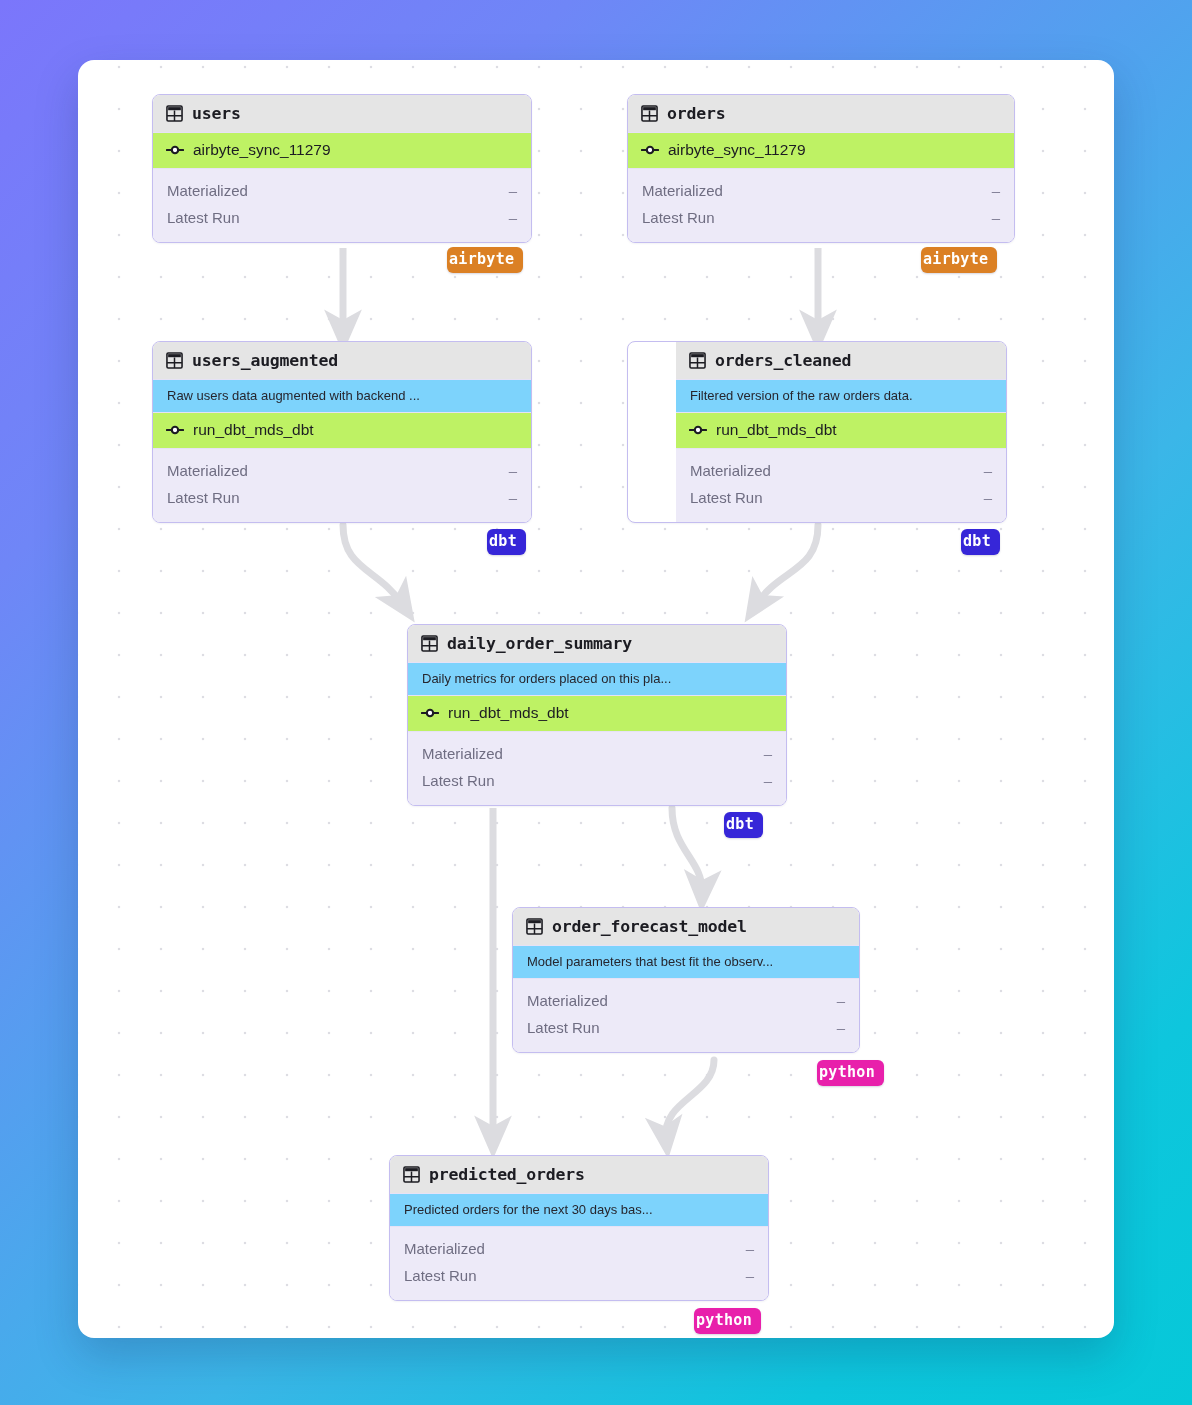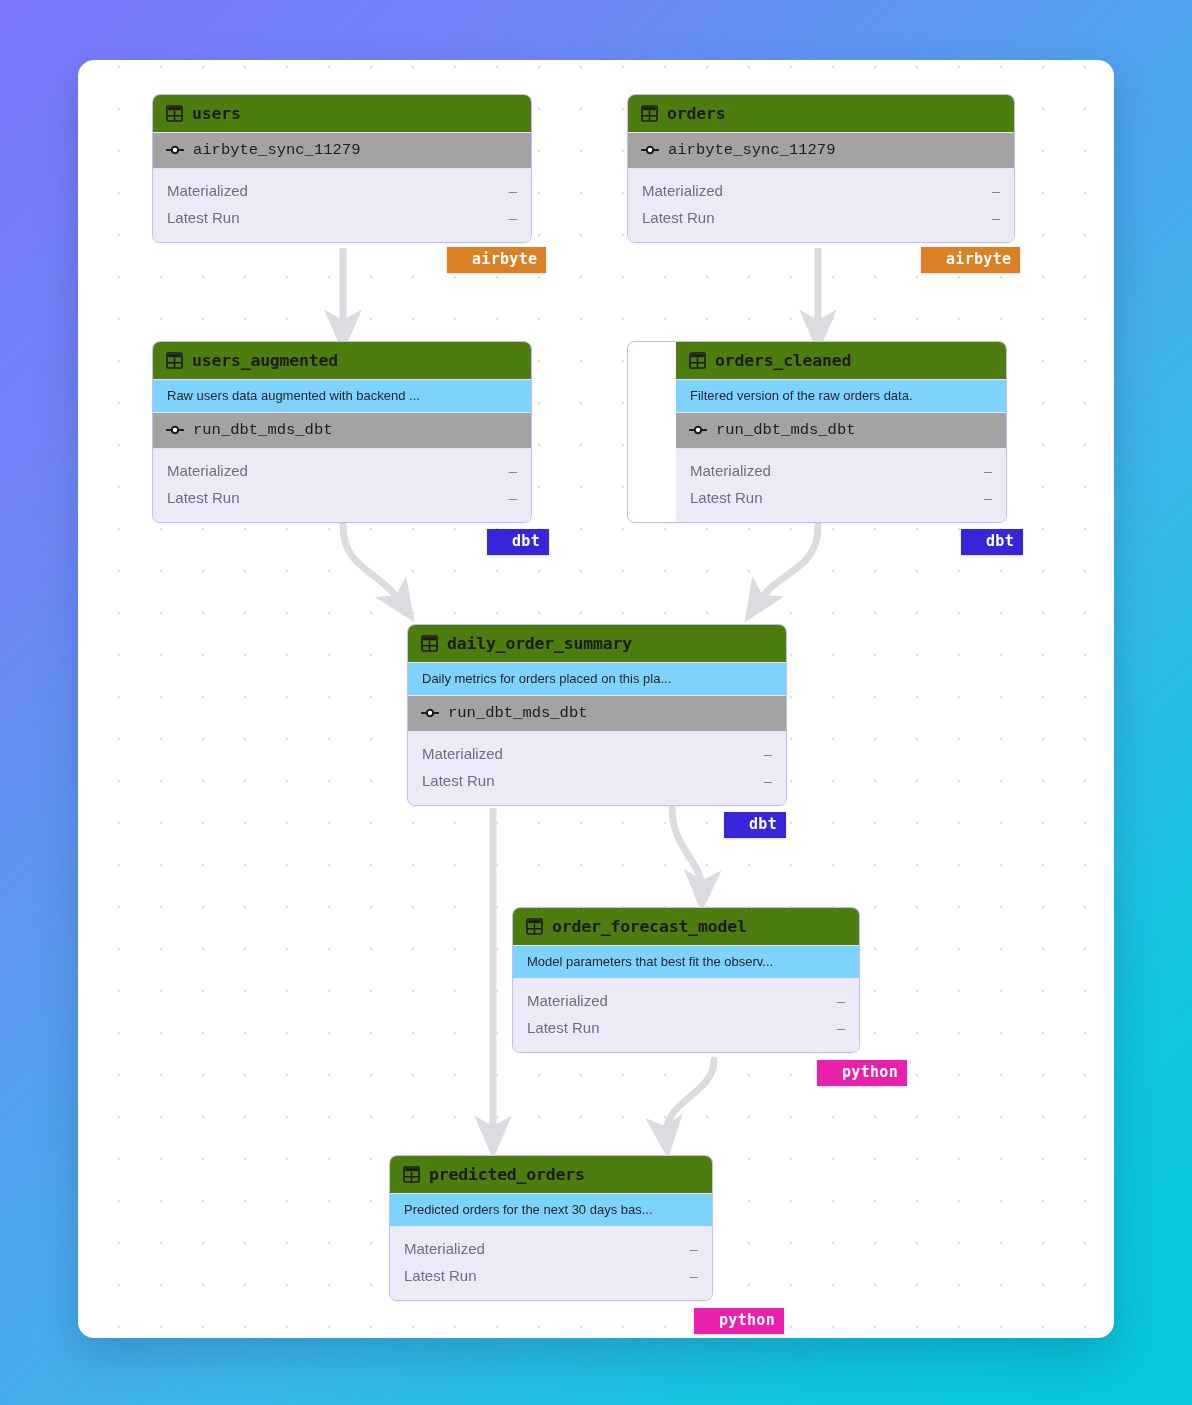--- a/index.html
+++ b/index.html
@@ -48,21 +48,21 @@
     border-radius: 8px;
     box-sizing: border-box;
     overflow: hidden;
     box-shadow: 0 1px 2px rgba(40, 30, 90, 0.06);
   }
   .node-header {
     display: flex;
     align-items: center;
     gap: 9px;
     padding: 9px 14px 9px 13px;
-    background: #4d7c0f;
+    background: #e5e5e5;
     border-bottom: 1px solid #e6e2f6;
   }
   .node-title {
     font-family: "DejaVu Sans Mono", monospace;
     font-size: 16.5px;
     font-weight: 700;
     color: #1c1c22;
     letter-spacing: -0.2px;
     white-space: nowrap;
   }
@@ -73,23 +73,22 @@
     background: #7dd3fc;
     border-bottom: 1px solid #e6e2f6;
     white-space: nowrap;
     overflow: hidden;
   }
   .node-op {
     display: flex;
     align-items: center;
     gap: 9px;
     padding: 8px 14px 9px 13px;
-    background: #a3a3a3;
+    background: #bef264;
     border-bottom: 1px solid #e6e2f6;
-    font-family: Liberation Mono, monospace;
   }
   .node-op-label {
     font-size: 15.5px;
     color: #1c1c22;
     white-space: nowrap;
   }
   .node-stats {
     background: #edeaf8;
     padding: 8px 14px 10px 14px;
   }
@@ -107,22 +106,22 @@
   .icon-table { display:block; flex: 0 0 auto; }
   .icon-op { display:block; flex: 0 0 auto; }
 
   
   .tag {
     position: absolute;
     font-family: "DejaVu Sans Mono", monospace;
     font-size: 15px;
     font-weight: 700;
     color: #ffffff;
-    padding: 4px 9px 5px 25px;
-    border-radius: 0;
+    padding: 4px 9px 5px 2px;
+    border-radius: 6px;
     letter-spacing: 0.3px;
     white-space: nowrap;
     line-height: 1.12;
     box-shadow: 0 1px 2px rgba(30, 20, 70, 0.18);
   }
 </style>
 </head>
 <body>
 
 <div id="canvas-card">
@@ -326,21 +325,21 @@
         <span class="stat-value">–</span>
       </div>
       <div class="stat-row">
         <span>Latest Run</span>
         <span class="stat-value">–</span>
       </div>
     </div>
   </div>
   <div class="tag" style="left:739px; top:1000px; background:#e820ab;">python</div>
 
-  <div class="node" style="left:311px; top:1095px; width:324px;">
+  <div class="node" style="left:311px; top:1095px; width:380px;">
     <div class="node-header">
       <svg class="icon-table" width="17" height="17" viewBox="0 0 16 16">
         <rect x="0.9" y="0.9" width="14.2" height="14.2" rx="1.2" fill="none" stroke="#1c1c22" stroke-width="1.5"></rect>
         <rect x="2" y="2" width="12" height="2.9" fill="#1c1c22"></rect>
         <line x1="8" y1="5.2" x2="8" y2="15.1" stroke="#1c1c22" stroke-width="1.4"></line>
         <line x1="1" y1="10.1" x2="15" y2="10.1" stroke="#1c1c22" stroke-width="1.4"></line>
       </svg>
       <span class="node-title">predicted_orders</span>
     </div>
     <div class="node-desc">Predicted orders for the next 30 days bas...</div>

